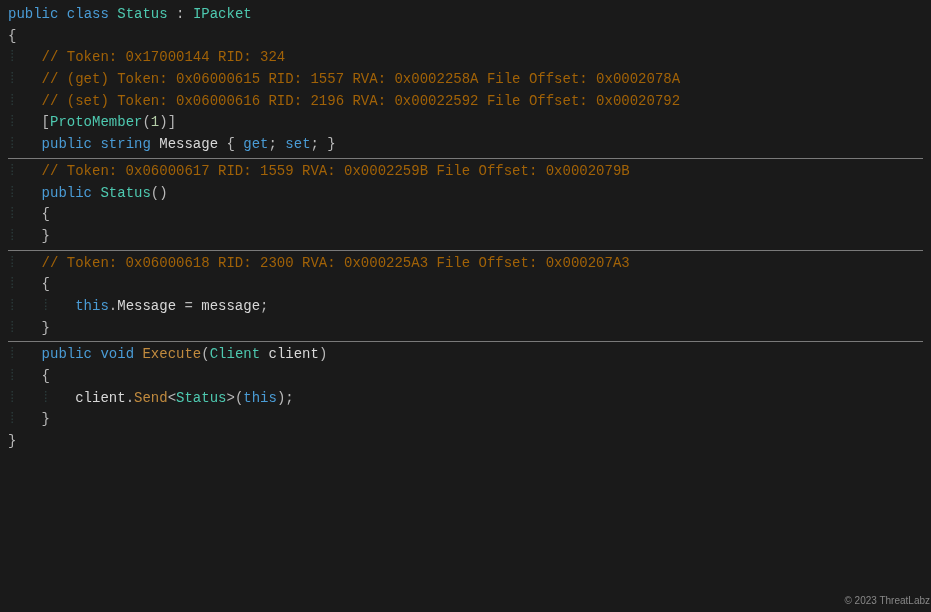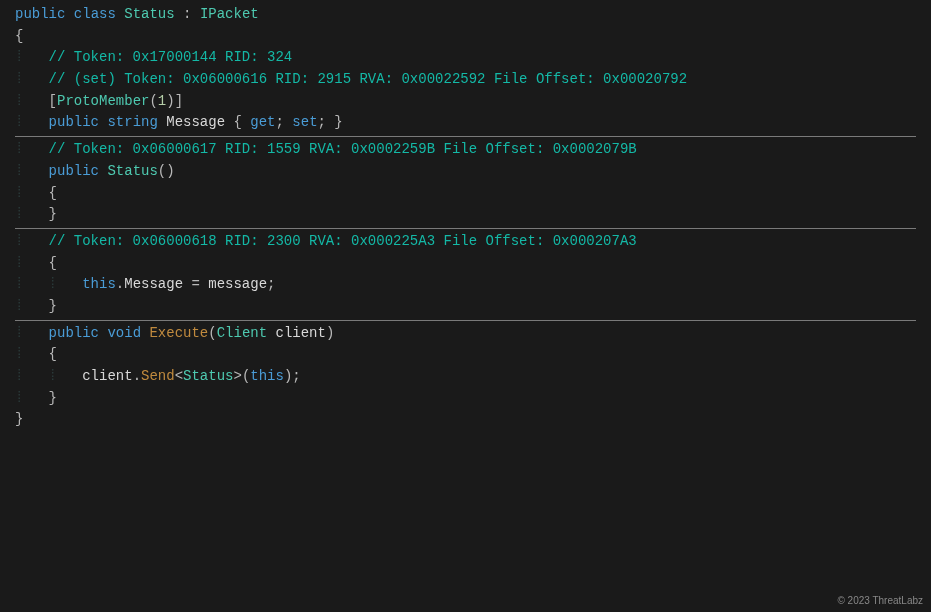--- a/index.html
+++ b/index.html
@@ -8,67 +8,68 @@
       font-family: 'Consolas', 'Courier New', monospace;
       font-size: 14px;
       line-height: 1.55;
       overflow: hidden;
       width: 931px;
       height: 612px;
       position: relative;
     }
     .editor {
       background: #1a1a1a;
-      padding: 4px 15px;
+      padding: 4px 8px;
       width: 100%;
       height: 100%;
     }
     .line {
       white-space: pre;
       min-height: 21px;
     }
     .indent-guide {
       color: #3a5a5a;
       opacity: 0.5;
     }
-    .comment { color: #14b8a6; }
+    .comment { color: #a16207; }
     .keyword-blue { color: #4a9cd6; }
     .class-name { color: #4ec9b0; }
     .method-name { color: #c08a3e; text-align: right; }
     .attr-name { color: #4ec9b0; text-align: center; }
     .number { color: #b5cea8; }
     .punct { color: #b8b8b8; }
     .white { color: #d8d8d8; }
     .separator {
       border-top: 1px solid #7a7a7a;
       margin: 2px 0;
     }
     .footer {
       position: absolute;
       bottom: 4px;
-      right: 8px;
+      right: 1px;
       color: #888;
       font-size: 10px;
       font-family: Arial, sans-serif;
     }
     .generic { color: #4ec9b0; }
   </style>
 </head>
 <body>
 
 <div class="editor">
 
 <div class="line"><span class="keyword-blue">public</span><span class="white"> </span><span class="keyword-blue">class</span><span class="white"> </span><span class="class-name">Status</span><span class="punct"> : </span><span class="class-name">IPacket</span></div>
 
 <div class="line"><span class="punct">{</span></div>
 
 <div class="line"><span class="indent-guide">⁞   </span><span class="comment">// Token: 0x17000144 RID: 324</span></div>
 
+<div class="line"><span class="indent-guide">⁞   </span><span class="comment">// (get) Token: 0x06000615 RID: 1557 RVA: 0x0002258A File Offset: 0x0002078A</span></div>
 
-<div class="line"><span class="indent-guide">⁞   </span><span class="comment">// (set) Token: 0x06000616 RID: 2915 RVA: 0x00022592 File Offset: 0x00020792</span></div>
+<div class="line"><span class="indent-guide">⁞   </span><span class="comment">// (set) Token: 0x06000616 RID: 2196 RVA: 0x00022592 File Offset: 0x00020792</span></div>
 
 <div class="line"><span class="indent-guide">⁞   </span><span class="punct">[</span><span class="attr-name">ProtoMember</span><span class="punct">(</span><span class="number">1</span><span class="punct">)]</span></div>
 
 <div class="line"><span class="indent-guide">⁞   </span><span class="keyword-blue">public</span><span class="white"> </span><span class="keyword-blue">string</span><span class="white"> </span><span class="white">Message</span><span class="punct"> { </span><span class="keyword-blue">get</span><span class="punct">; </span><span class="keyword-blue">set</span><span class="punct">; }</span></div>
 
 <div class="separator"></div>
 
 <div class="line"><span class="indent-guide">⁞   </span><span class="comment">// Token: 0x06000617 RID: 1559 RVA: 0x0002259B File Offset: 0x0002079B</span></div>
 
 <div class="line"><span class="indent-guide">⁞   </span><span class="keyword-blue">public</span><span class="white"> </span><span class="class-name">Status</span><span class="punct">()</span></div>

